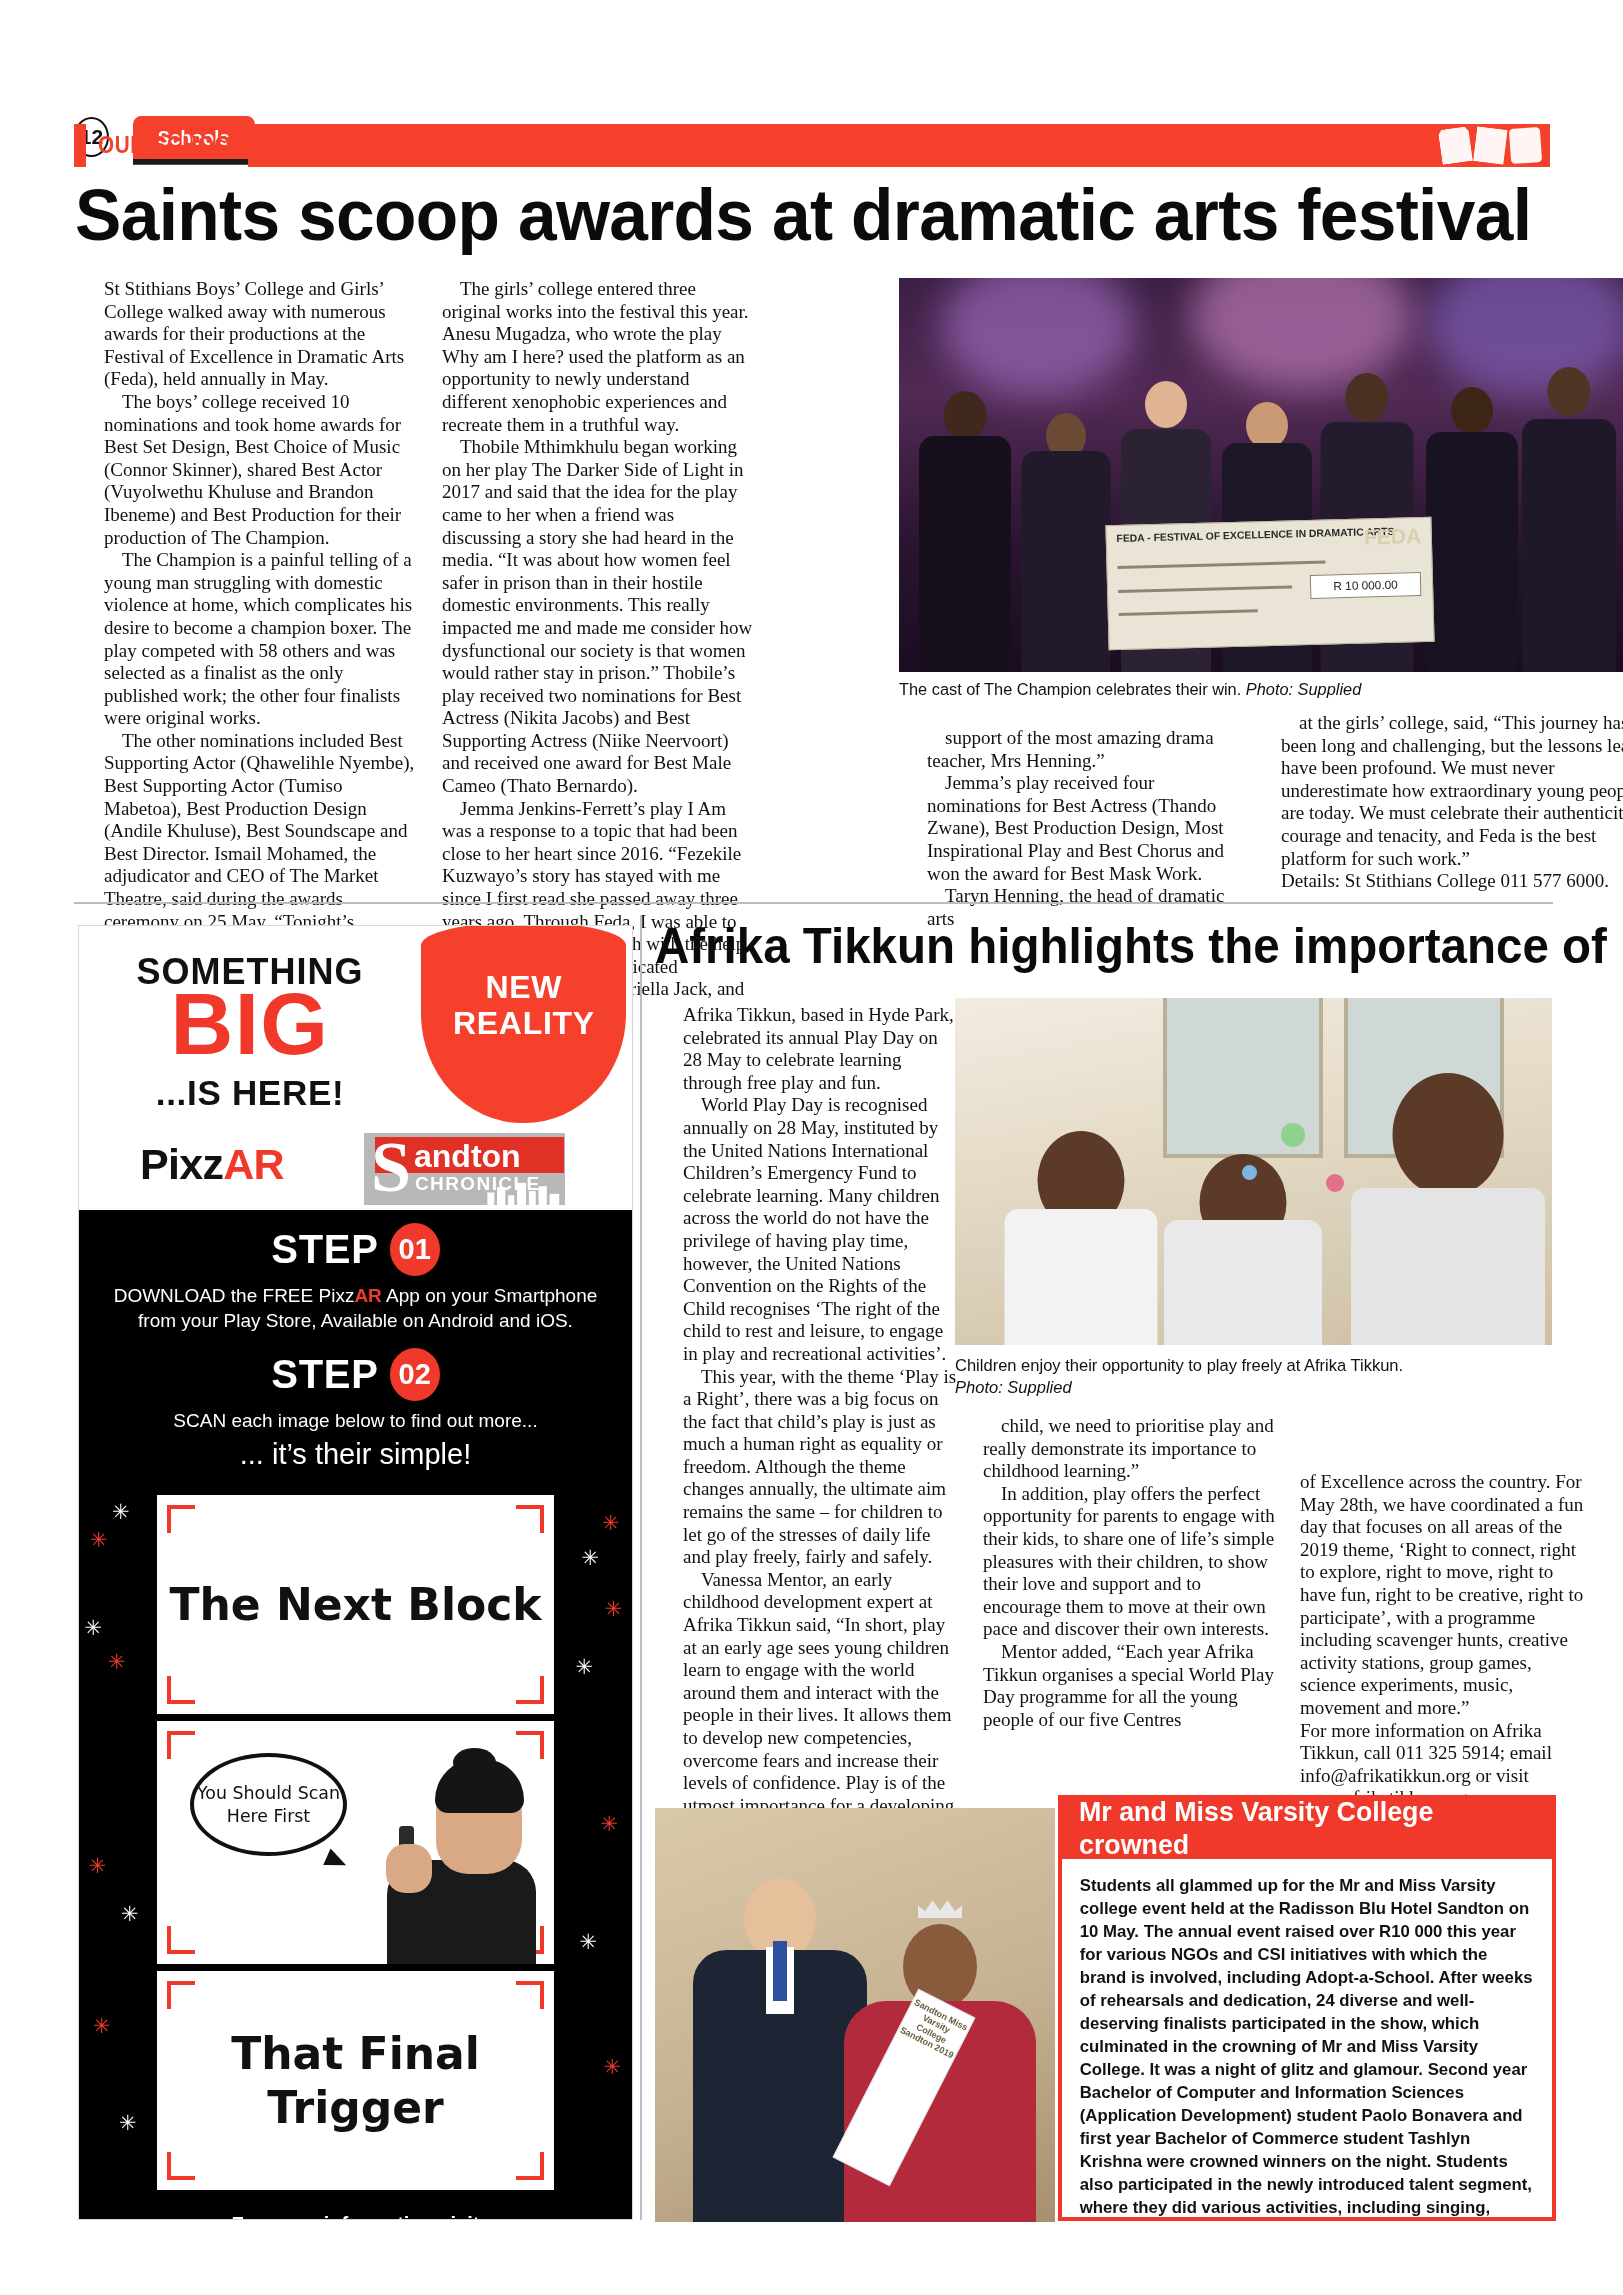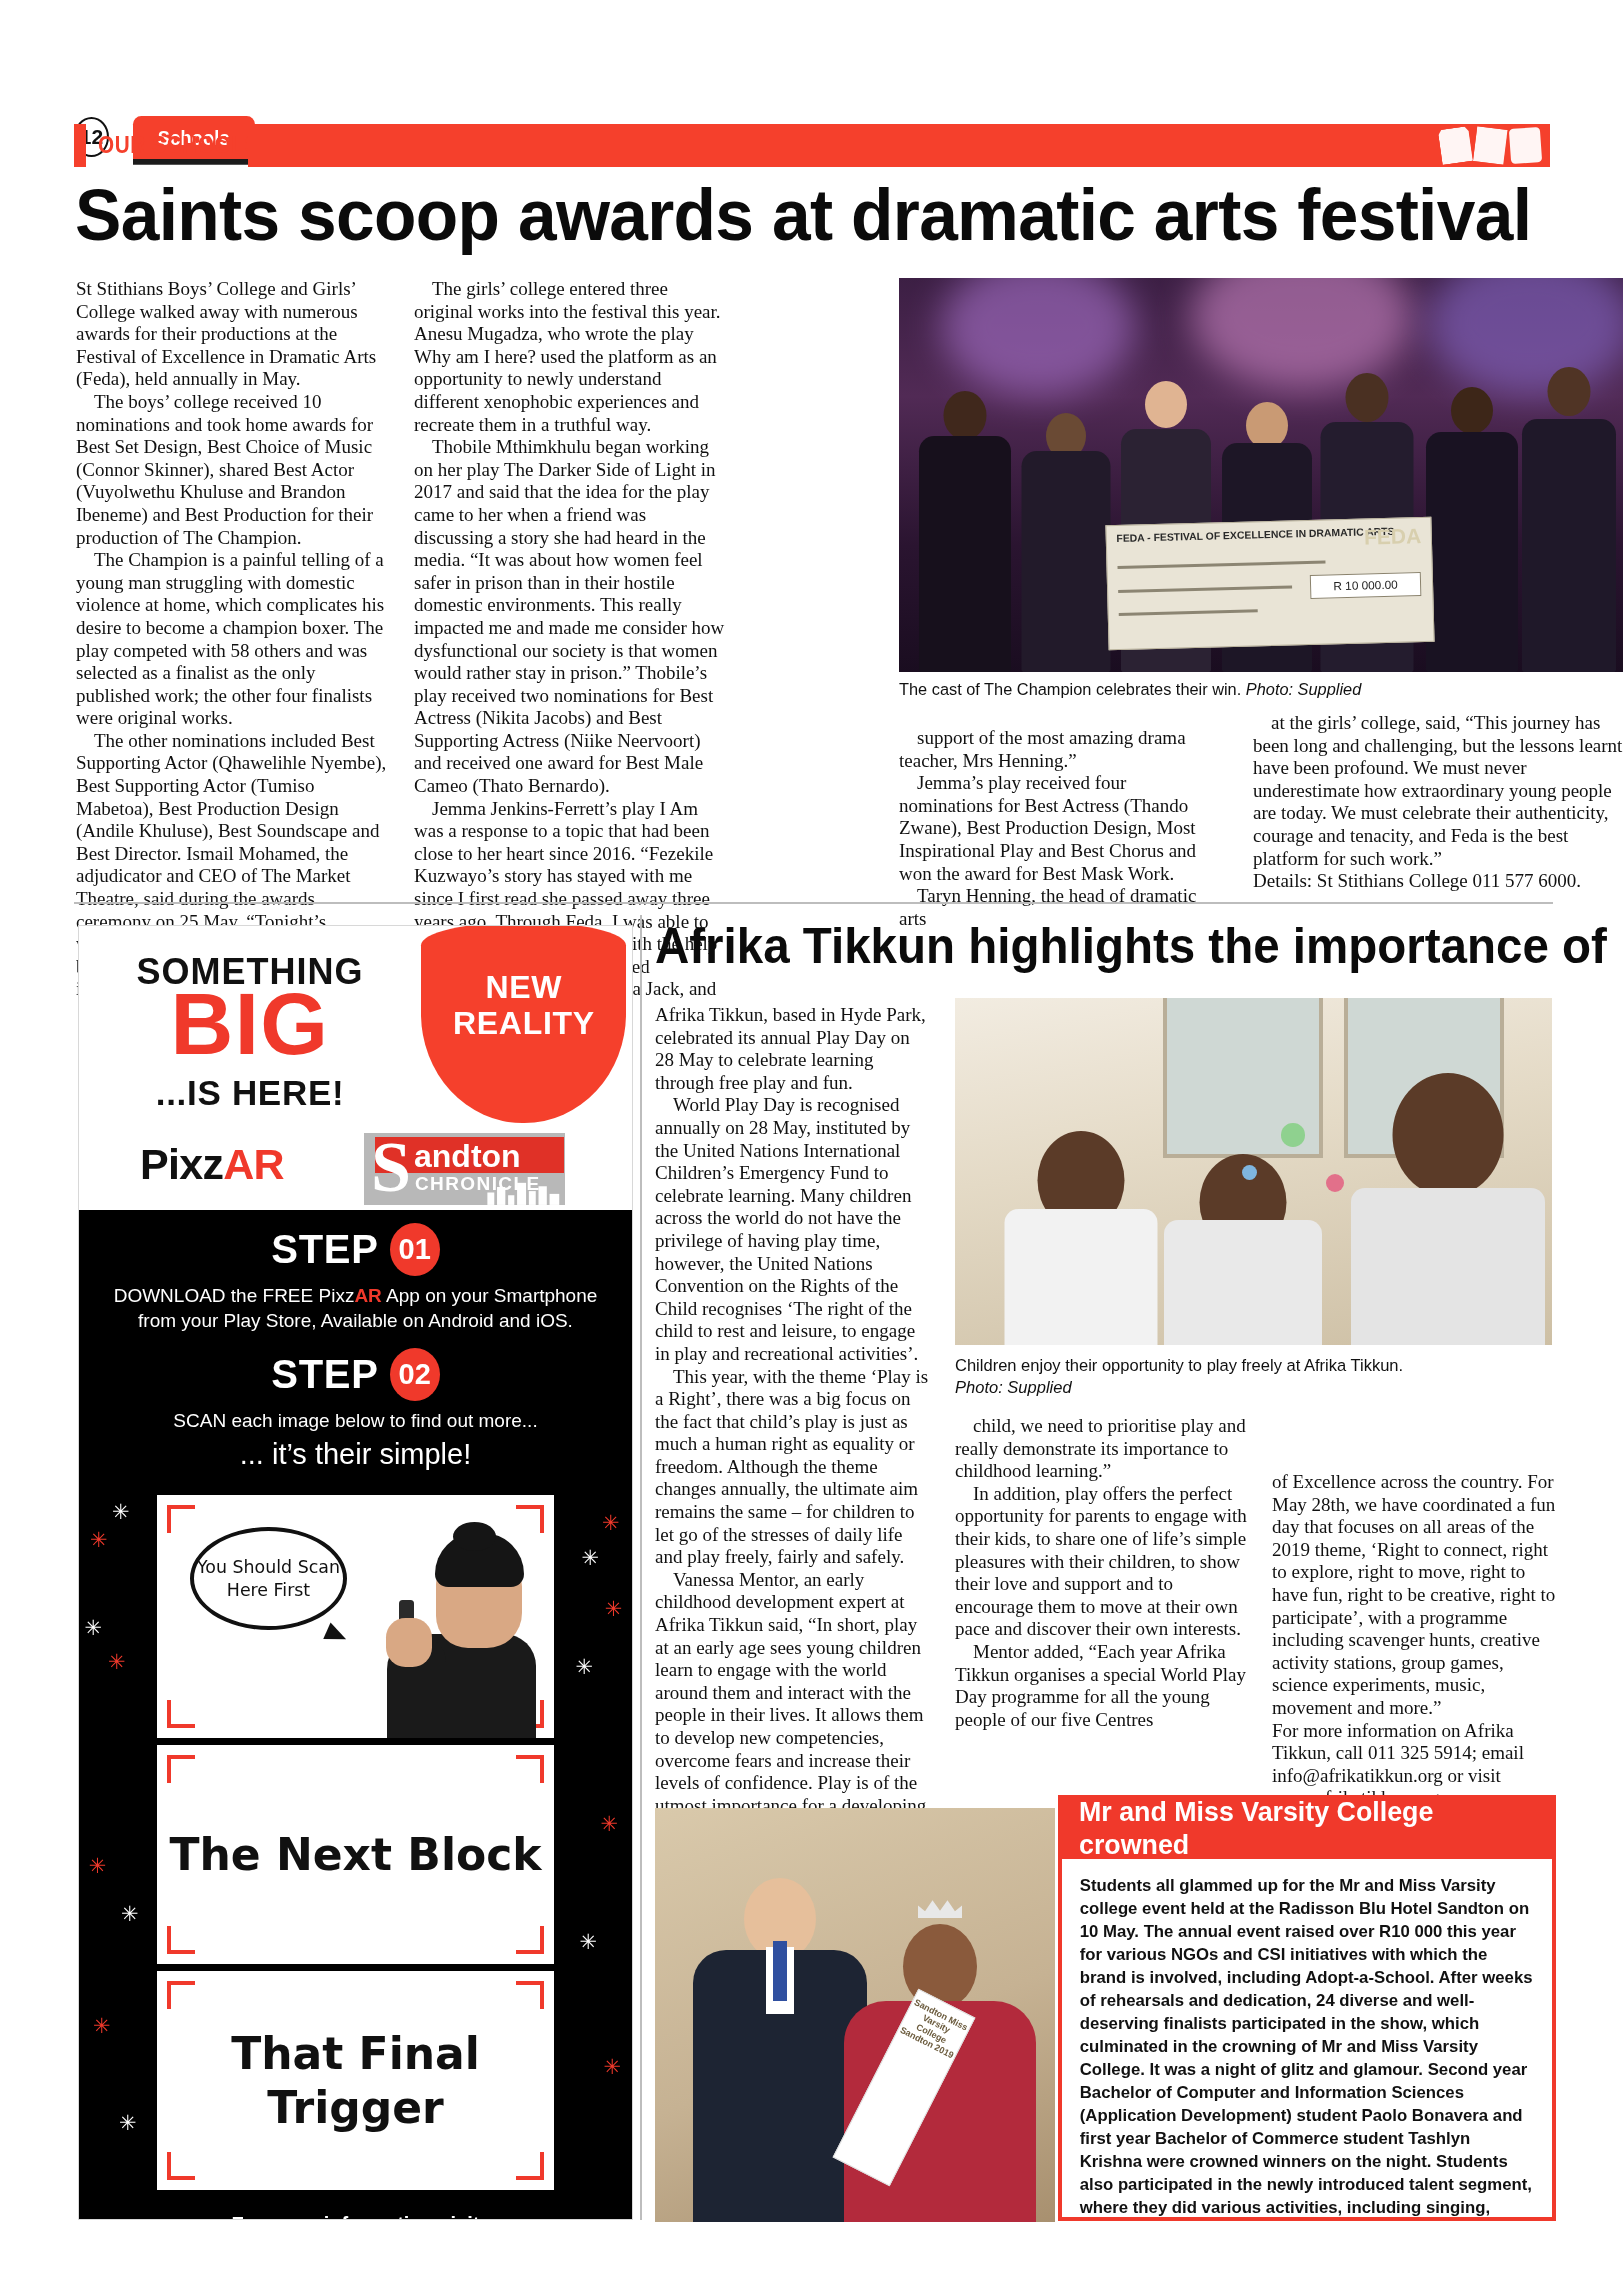--- a/index.html
+++ b/index.html
@@ -67,21 +67,21 @@
     font-size:72px; line-height:72px; color:#0b0b0b;
     transform: scaleX(.965); transform-origin:left top;
     letter-spacing:-0.7px; white-space:nowrap;
   }
 
   
   .art1 { position:absolute; left:76px; top:278px; width:1479px; }
   .col {
     font-family:"Liberation Serif", serif;
     font-size:19px; line-height:22.6px; color:#111;
-    text-align:left; hyphens:none;
+    text-align:left; hyphens:none;margin-left:28px;
   }
   .col p { text-indent:18px; margin:0; }
   .col p.first { text-indent:0; }
 
   .a1c1 { position:absolute; left:0;    top:0; width:312px; }
   .a1c2 { position:absolute; left:338px;top:0; width:312px; }
 
   .photo1 {
     position:absolute; left:823px; top:0; width:727px; height:394px;
     background:#23142b; overflow:hidden;
@@ -485,20 +485,28 @@
         <span class="spark w" style="left:40px;  top:625px;">✳</span>
         <span class="spark r" style="right:12.5px; top:25px;">✳</span>
         <span class="spark w" style="right:33px; top:60px;">✳</span>
         <span class="spark r" style="right:9.7px; top:111px;">✳</span>
         <span class="spark w" style="right:39px; top:169px;">✳</span>
         <span class="spark r" style="right:14px; top:326px;">✳</span>
         <span class="spark w" style="right:35px; top:444px;">✳</span>
         <span class="spark r" style="right:11px; top:569px;">✳</span>
       </div>
 
+      <div class="scan-card text">
+        <span class="corner c-tl"></span>
+        <span class="corner c-tr"></span>
+        <span class="corner c-bl"></span>
+        <span class="corner c-br"></span>
+        <div class="handw">The Next Block</div>
+      </div>
+
       <div class="scan-card one">
         <span class="corner c-tl"></span>
         <span class="corner c-tr"></span>
         <span class="corner c-bl"></span>
         <span class="corner c-br"></span>
         <div class="bubble">You Should Scan Here First</div>
         <div class="man">
           <div class="body"></div>
             <div class="arm"></div>
           <div class="head"></div>
@@ -507,28 +515,20 @@
           <div class="phone"></div>
             <div class="hand"></div>
         </div>
       </div>
 
       <div class="scan-card text">
         <span class="corner c-tl"></span>
         <span class="corner c-tr"></span>
         <span class="corner c-bl"></span>
         <span class="corner c-br"></span>
-        <div class="handw">The Next Block</div>
-      </div>
-
-      <div class="scan-card text">
-        <span class="corner c-tl"></span>
-        <span class="corner c-tr"></span>
-        <span class="corner c-bl"></span>
-        <span class="corner c-br"></span>
         <div class="handw">That Final Trigger</div>
       </div>
     </div>
 
     <div class="ad-foot">
       <div>For more information visit</div>
 
     </div>
   </div>
 

